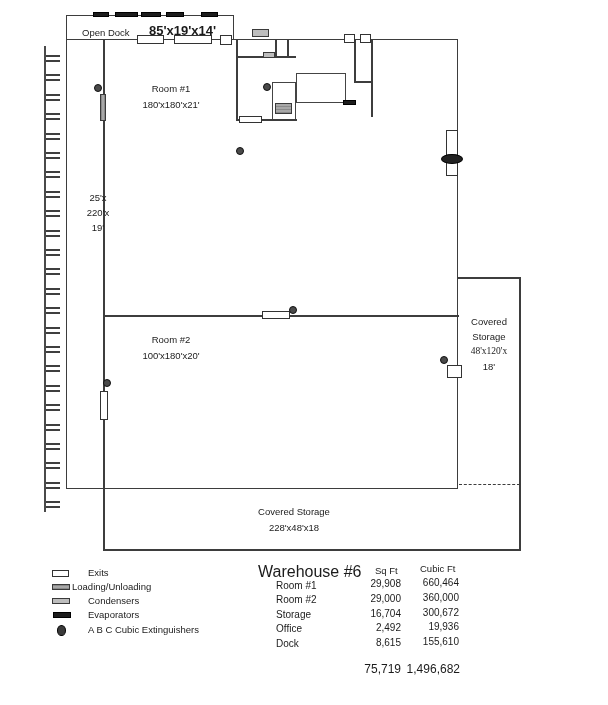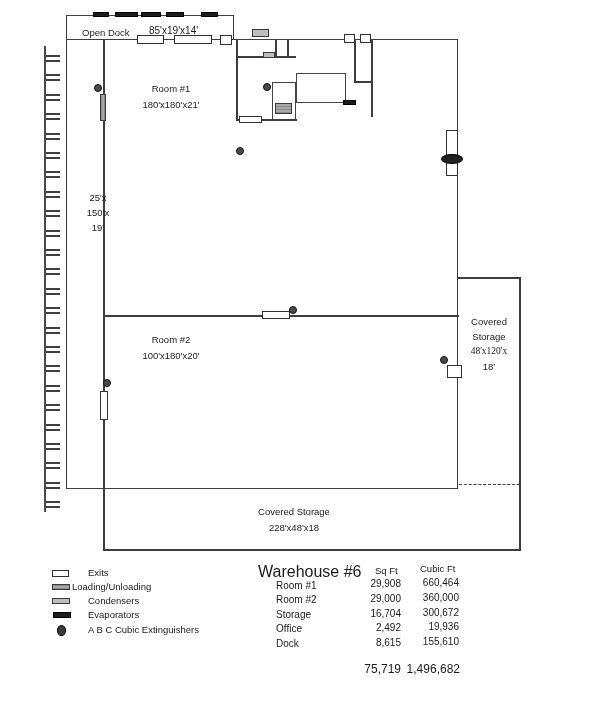--- a/index.html
+++ b/index.html
@@ -40,31 +40,31 @@
   <div class="rail-line" style="left:44px;top:46px;height:466px;"></div>
   <div class="rail-ties" style="left:46px;top:48px;width:14px;height:462px;"></div>
 
   <div class="outline" style="left:66px;top:15px;width:168px;height:25px;"></div>
   <div class="evap" style="left:93px;top:12px;width:16px;height:5px;"></div>
   <div class="evap" style="left:115px;top:12px;width:23px;height:5px;"></div>
   <div class="evap" style="left:141px;top:12px;width:20px;height:5px;"></div>
   <div class="evap" style="left:166px;top:12px;width:18px;height:5px;"></div>
   <div class="evap" style="left:201px;top:12px;width:17px;height:5px;"></div>
   <div class="lbl" style="left:82px;top:27px;">Open Dock</div>
-  <div class="lbl" style="left:149px;top:25px;font-size:10px;">85'x19'x14'</div>
+  <div class="lbl" style="left:149px;top:25px;font-size:13px;font-weight:bold;">85'x19'x14'</div>
 
   <div class="outline" style="left:66px;top:39px;width:392px;height:450px;"></div>
 
   <div class="exit" style="left:137px;top:35px;width:27px;height:9px;"></div>
   <div class="exit" style="left:174px;top:35px;width:38px;height:9px;"></div>
   <div class="exit" style="left:220px;top:35px;width:12px;height:10px;"></div>
 
   <div class="wall-v" style="left:103px;top:39px;height:512px;"></div>
   <div class="lbl-c" style="left:78px;top:192px;width:40px;">25'x</div>
-  <div class="lbl-c" style="left:78px;top:207px;width:40px;">150'x</div>
+  <div class="lbl-c" style="left:78px;top:207px;width:40px;">220'x</div>
   <div class="lbl-c" style="left:78px;top:222px;width:40px;">19'</div>
 
   <div class="lbl-c" style="left:111px;top:83px;width:120px;">Room #1</div>
   <div class="lbl-c" style="left:111px;top:99px;width:120px;">180'x180'x21'</div>
   <div class="fire-dot" style="left:94px;top:84px;"></div>
   <div class="loading loading-v" style="left:100px;top:94px;width:6px;height:27px;"></div>
   <div class="fire-dot" style="left:236px;top:147px;"></div>
 
   <div class="condenser" style="left:252px;top:29px;width:17px;height:8px;"></div>
   <div class="wall-v" style="left:236px;top:39px;height:81px;"></div>

